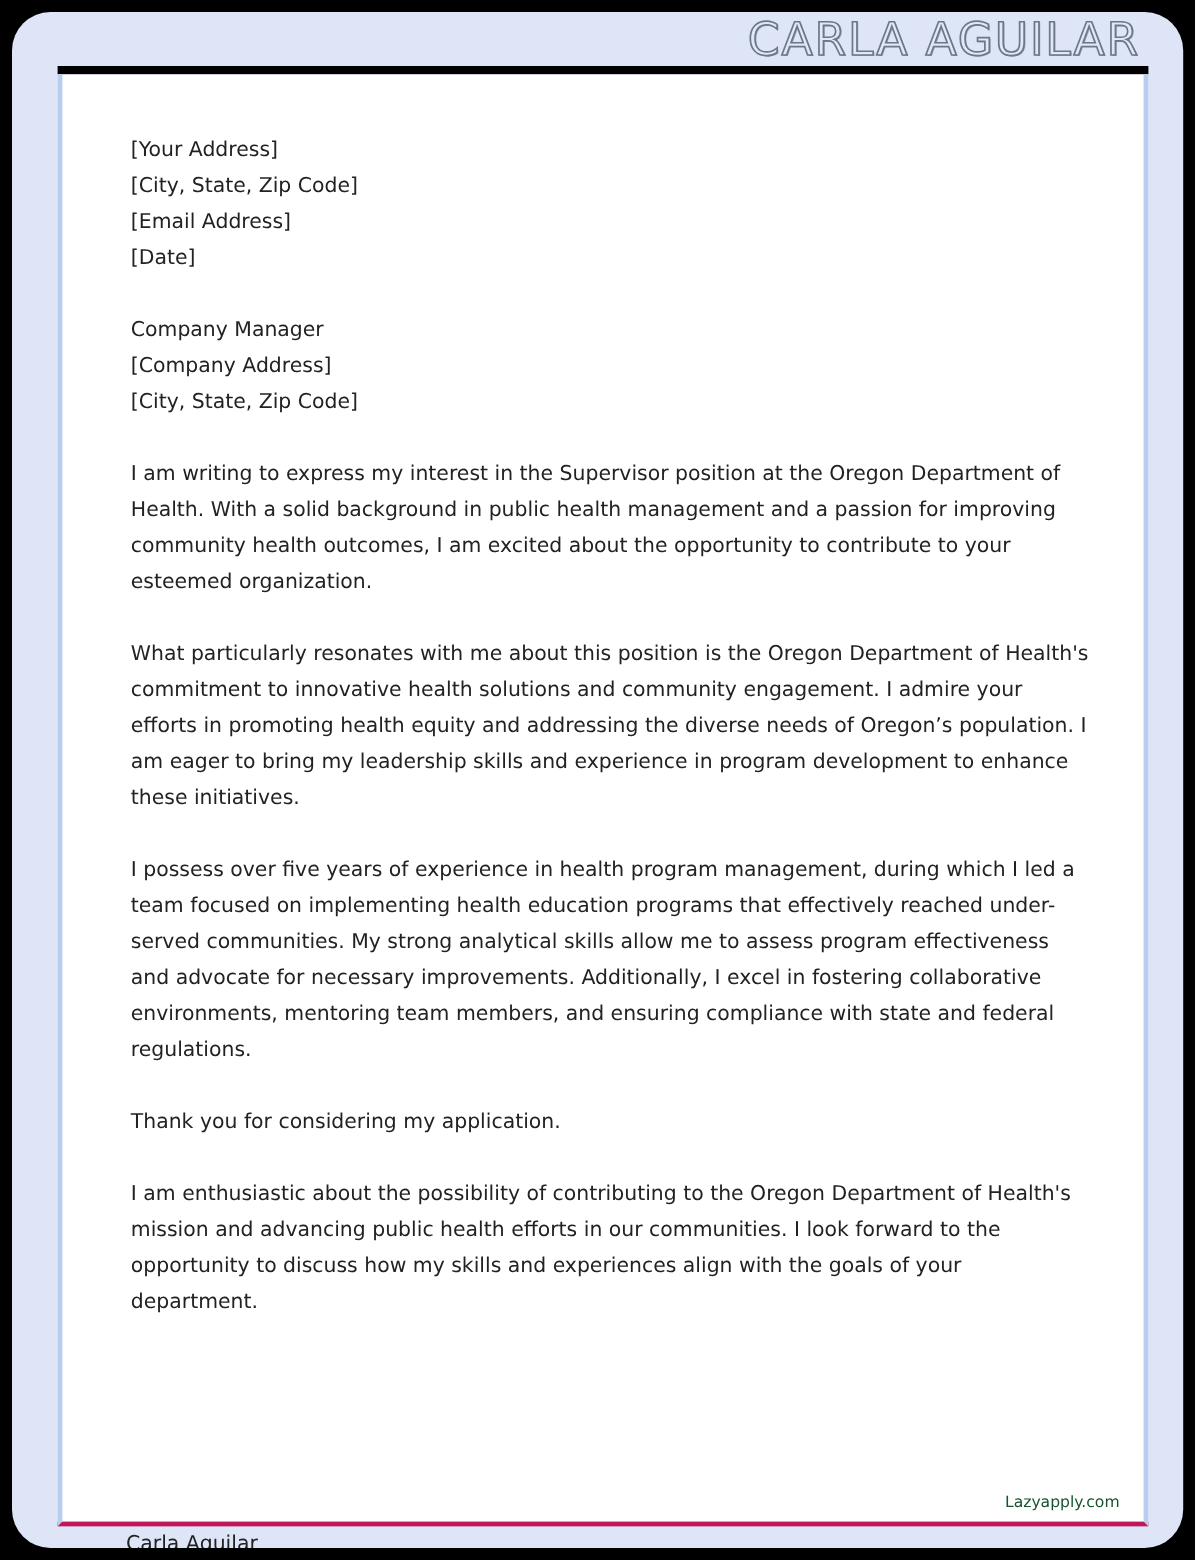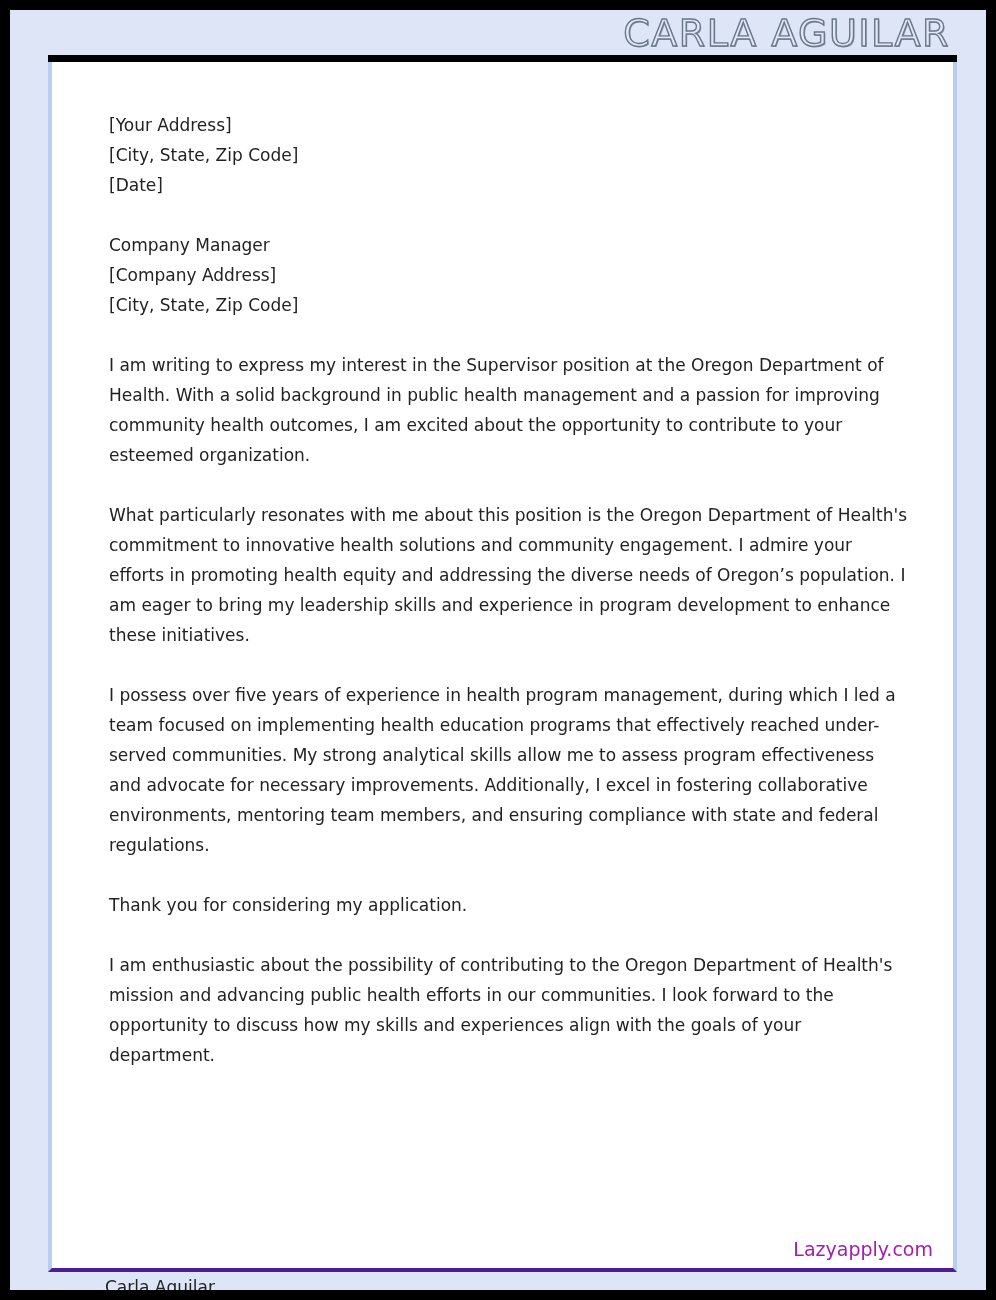--- a/index.html
+++ b/index.html
@@ -16,20 +16,21 @@
 
   
   .frame {
     position: absolute;
     left: 10px;
     top: 10px;
     width: 976px;
     height: 1280px;
     background: #dde5f7;
     overflow: hidden;
+    border-radius: 32px;
   }
 
   
   .header {
     position: absolute;
     left: 0;
     top: 0;
     width: 976px;
     height: 45px;
     box-sizing: border-box;
@@ -64,21 +65,21 @@
   .page {
     position: absolute;
     left: 38px;
     top: 52px;
     width: 909px;
     height: 1210px;
     box-sizing: border-box;
     background: #ffffff;
     border-left: 4px solid #b9cdf0;
     border-right: 4px solid #b9cdf0;
-    border-bottom: 4px solid #4c1d95;
+    border-bottom: 4px solid #be185d;
     overflow: hidden;
   }
 
   .letter-body {
     position: absolute;
     left: 57px;
     top: 48px;
     width: 800px;
     font-size: 17px;
     line-height: 30px;
@@ -98,22 +99,22 @@
   .para {
     margin: 0 0 30px 0;
     text-align: left;
   }
 
   
   .watermark {
     position: absolute;
     right: 20px;
     bottom: 8px;
-    font-size: 19px;
-    color: #a21caf;
+    font-size: 13px;
+    color: #14532d;
     white-space: nowrap;
   }
 
   
   .signature-outside {
     position: absolute;
     left: 95px;
     top: 1262px;
     font-size: 17px;
     line-height: 30px;
@@ -132,20 +133,21 @@
 
   <div class="header-rule"></div>
 
   <div class="page">
 
     <div class="letter-body">
 
       <div class="block">
         <span class="line">[Your Address]</span>
         <span class="line">[City, State, Zip Code]</span>
+        <span class="line">[Email Address]</span>
         <span class="line">[Date]</span>
       </div>
 
       <div class="block">
         <span class="line">Company Manager</span>
         <span class="line">[Company Address]</span>
         <span class="line">[City, State, Zip Code]</span>
       </div>
 
 

